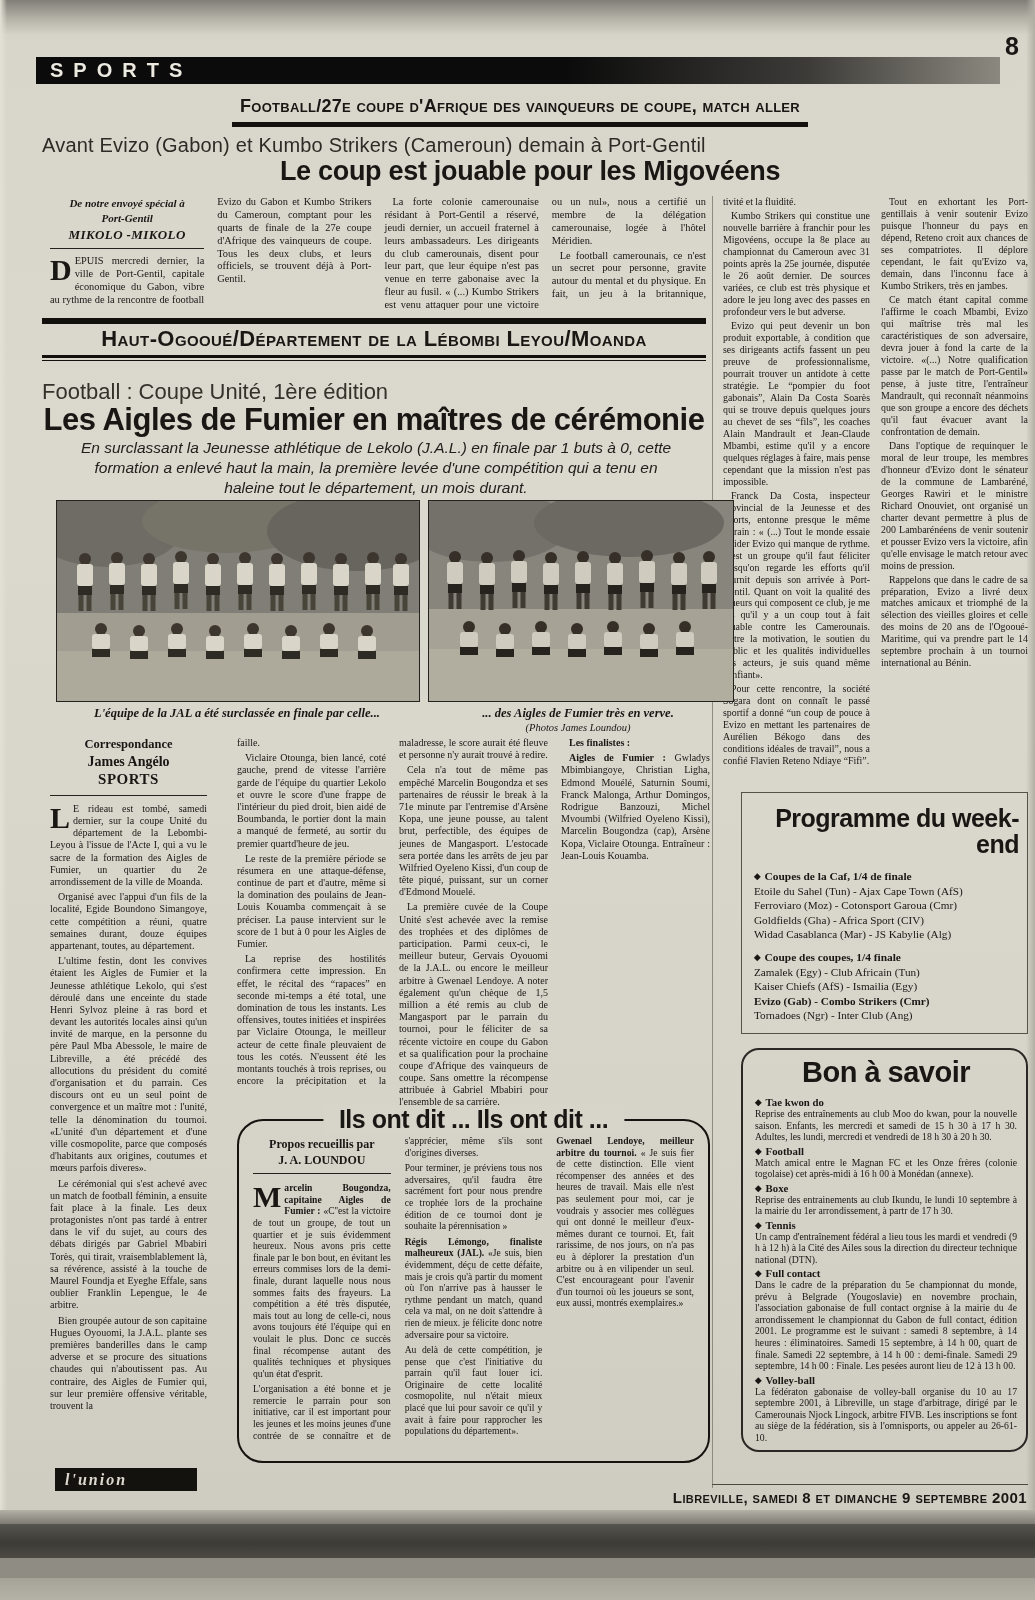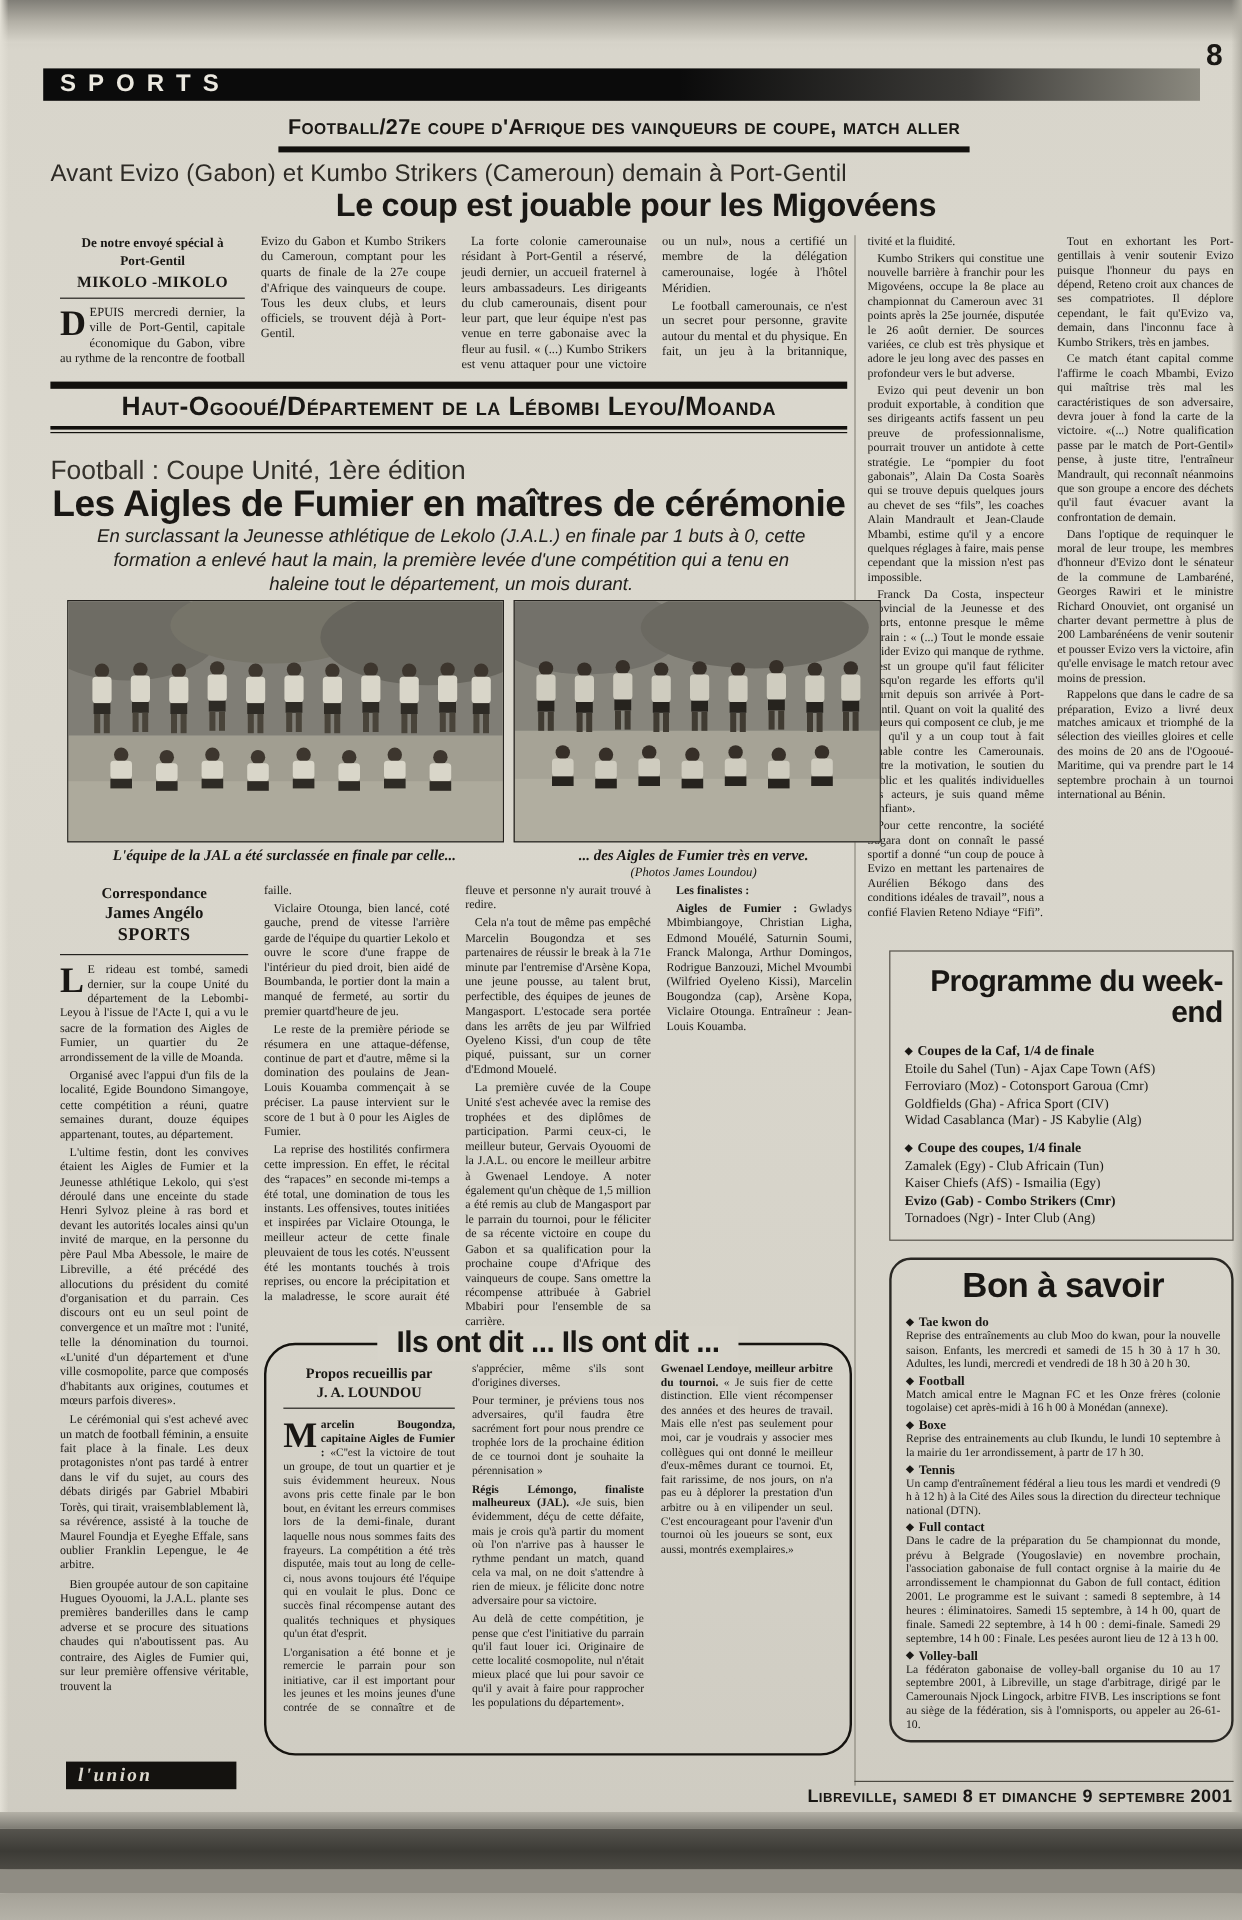--- a/index.html
+++ b/index.html
@@ -33,21 +33,21 @@
   .main-title{position:absolute;left:150px;top:156px;width:760px;text-align:center;margin:0;
         font:700 27px "Liberation Sans",sans-serif;letter-spacing:-.3px;}
 
   
   .lead-cols{position:absolute;left:50px;top:196px;width:656px;height:118px;
         column-count:4;column-gap:13px;column-fill:auto;overflow:hidden;
         font-size:10.4px;line-height:1.24;text-align:justify;}
   .lead-cols p{margin:0 0 2px;text-indent:8px;}
   .lead-cols p.nofirst{text-indent:0;}
   .byline{text-align:center;font-weight:700;font-size:11px;line-height:1.35;
-        padding-bottom:5px;margin-bottom:6px;border-bottom:1px solid #24221e;}
+        padding-bottom:5px;margin-bottom:6px;border-bottom:1px solid #24221e;font-style:italic;}
   .byline .name{font-size:13px;letter-spacing:.4px;}
   .dropcap{float:left;font:700 30px/0.82 "Liberation Serif",serif;padding:3px 3px 0 0;}
 
   
   .sidebar{position:absolute;left:712px;top:196px;width:316px;height:1292px;
         border-left:1px solid #8d8a7f;padding-left:10px;box-sizing:border-box;}
   .sidebar-cols{column-count:2;column-gap:11px;column-fill:auto;height:584px;overflow:hidden;
         font-size:9.9px;line-height:1.21;text-align:justify;}
   .sidebar-cols p{margin:0 0 2px;text-indent:8px;}
   .sidebar-cols p.nofirst{text-indent:0;}
@@ -89,21 +89,21 @@
 
   
   .corr{position:absolute;left:50px;top:737px;width:660px;height:726px;display:flex;gap:13px;}
   .corr-col1{width:157px;flex:none;font-size:10px;line-height:1.22;text-align:justify;overflow:hidden;}
   .corr-byline{text-align:center;font-weight:700;border-bottom:1px solid #24221e;padding-bottom:6px;margin-bottom:7px;line-height:1.25;}
   .cb1{font-size:12.5px;}
   .cb2{font-size:14px;}
   .cb3{font-size:15px;letter-spacing:.5px;}
   .corr-col1 p{margin:0 0 3px;text-indent:8px;}
   .corr-col1 p.nofirst{text-indent:0;}
-  .corr-rest{flex:1;display:flex;flex-direction:column;min-width:0;}
+  .corr-rest{flex:1;display:flex;flex-direction:column;min-width:0;margin-left:17px;}
   .corr-cols{column-count:3;column-gap:13px;column-fill:auto;height:374px;overflow:hidden;
         font-size:10px;line-height:1.22;text-align:justify;}
   .corr-cols p{margin:0 0 3px;text-indent:8px;}
   .corr-cols p.nofirst{text-indent:0;}
   .fin-head{font-weight:700;}
 
   .quote-box{margin-top:8px;flex:1;border:2px solid #15130f;border-radius:26px;position:relative;
         padding:14px 14px 5px;overflow:visible;}
   .quote-title{position:absolute;top:-16px;left:50%;transform:translateX(-50%);
         background:#d7d4ca;padding:0 16px;white-space:nowrap;

